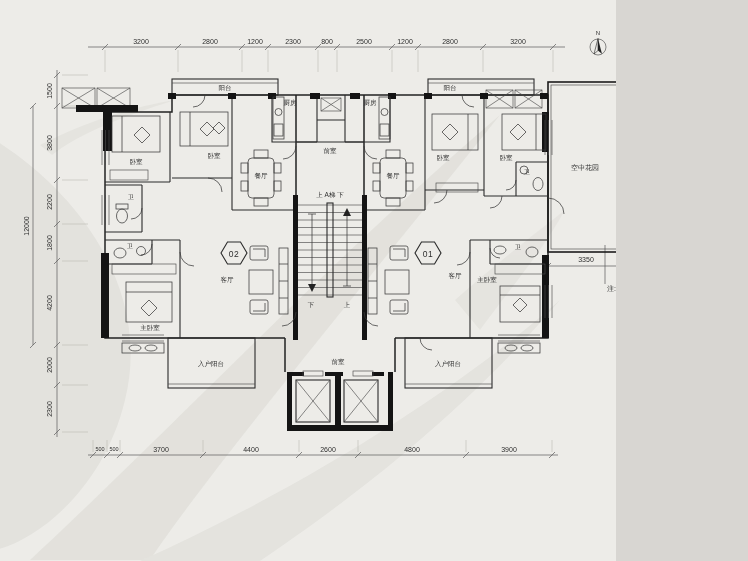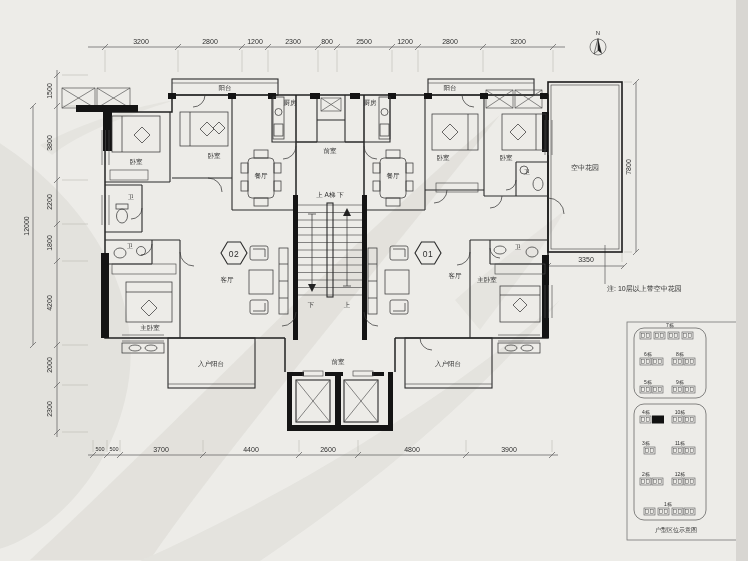--- a/index.html
+++ b/index.html
@@ -1,16 +1,16 @@
 <!DOCTYPE html>
 <html><head>
 <meta charset="utf-8">
 <style>
   html,body{margin:0;padding:0;background:#d8d6d2;}
-  #page{position:relative;width:736px;height:561px;background:#edecе8;overflow:hidden;}
+  #page{position:relative;width:616px;height:561px;background:#edecе8;overflow:hidden;}
   #page{background:#edece8;font-family:"Liberation Sans",sans-serif;}
   svg text{font-family:"Liberation Sans","DejaVu Sans",sans-serif;fill:#2e2e2e;}
   .t7{font-size:7px;} .t65{font-size:6.5px;} .t6{font-size:6px;} .t55{font-size:5.5px;}
   .t5{font-size:5px;} .t8{font-size:8.5px;letter-spacing:.5px;}
   .mid{text-anchor:middle;}
   .w1{stroke:#2b2b2b;stroke-width:1.1;fill:none;}
   .w14{stroke:#222;stroke-width:1.5;fill:none;}
   .thin{stroke:#4a4a4a;stroke-width:.65;fill:none;}
   .fur{stroke:#3a3a3a;stroke-width:.75;fill:none;}
   .dim{stroke:#5a5a5a;stroke-width:.7;fill:none;}

